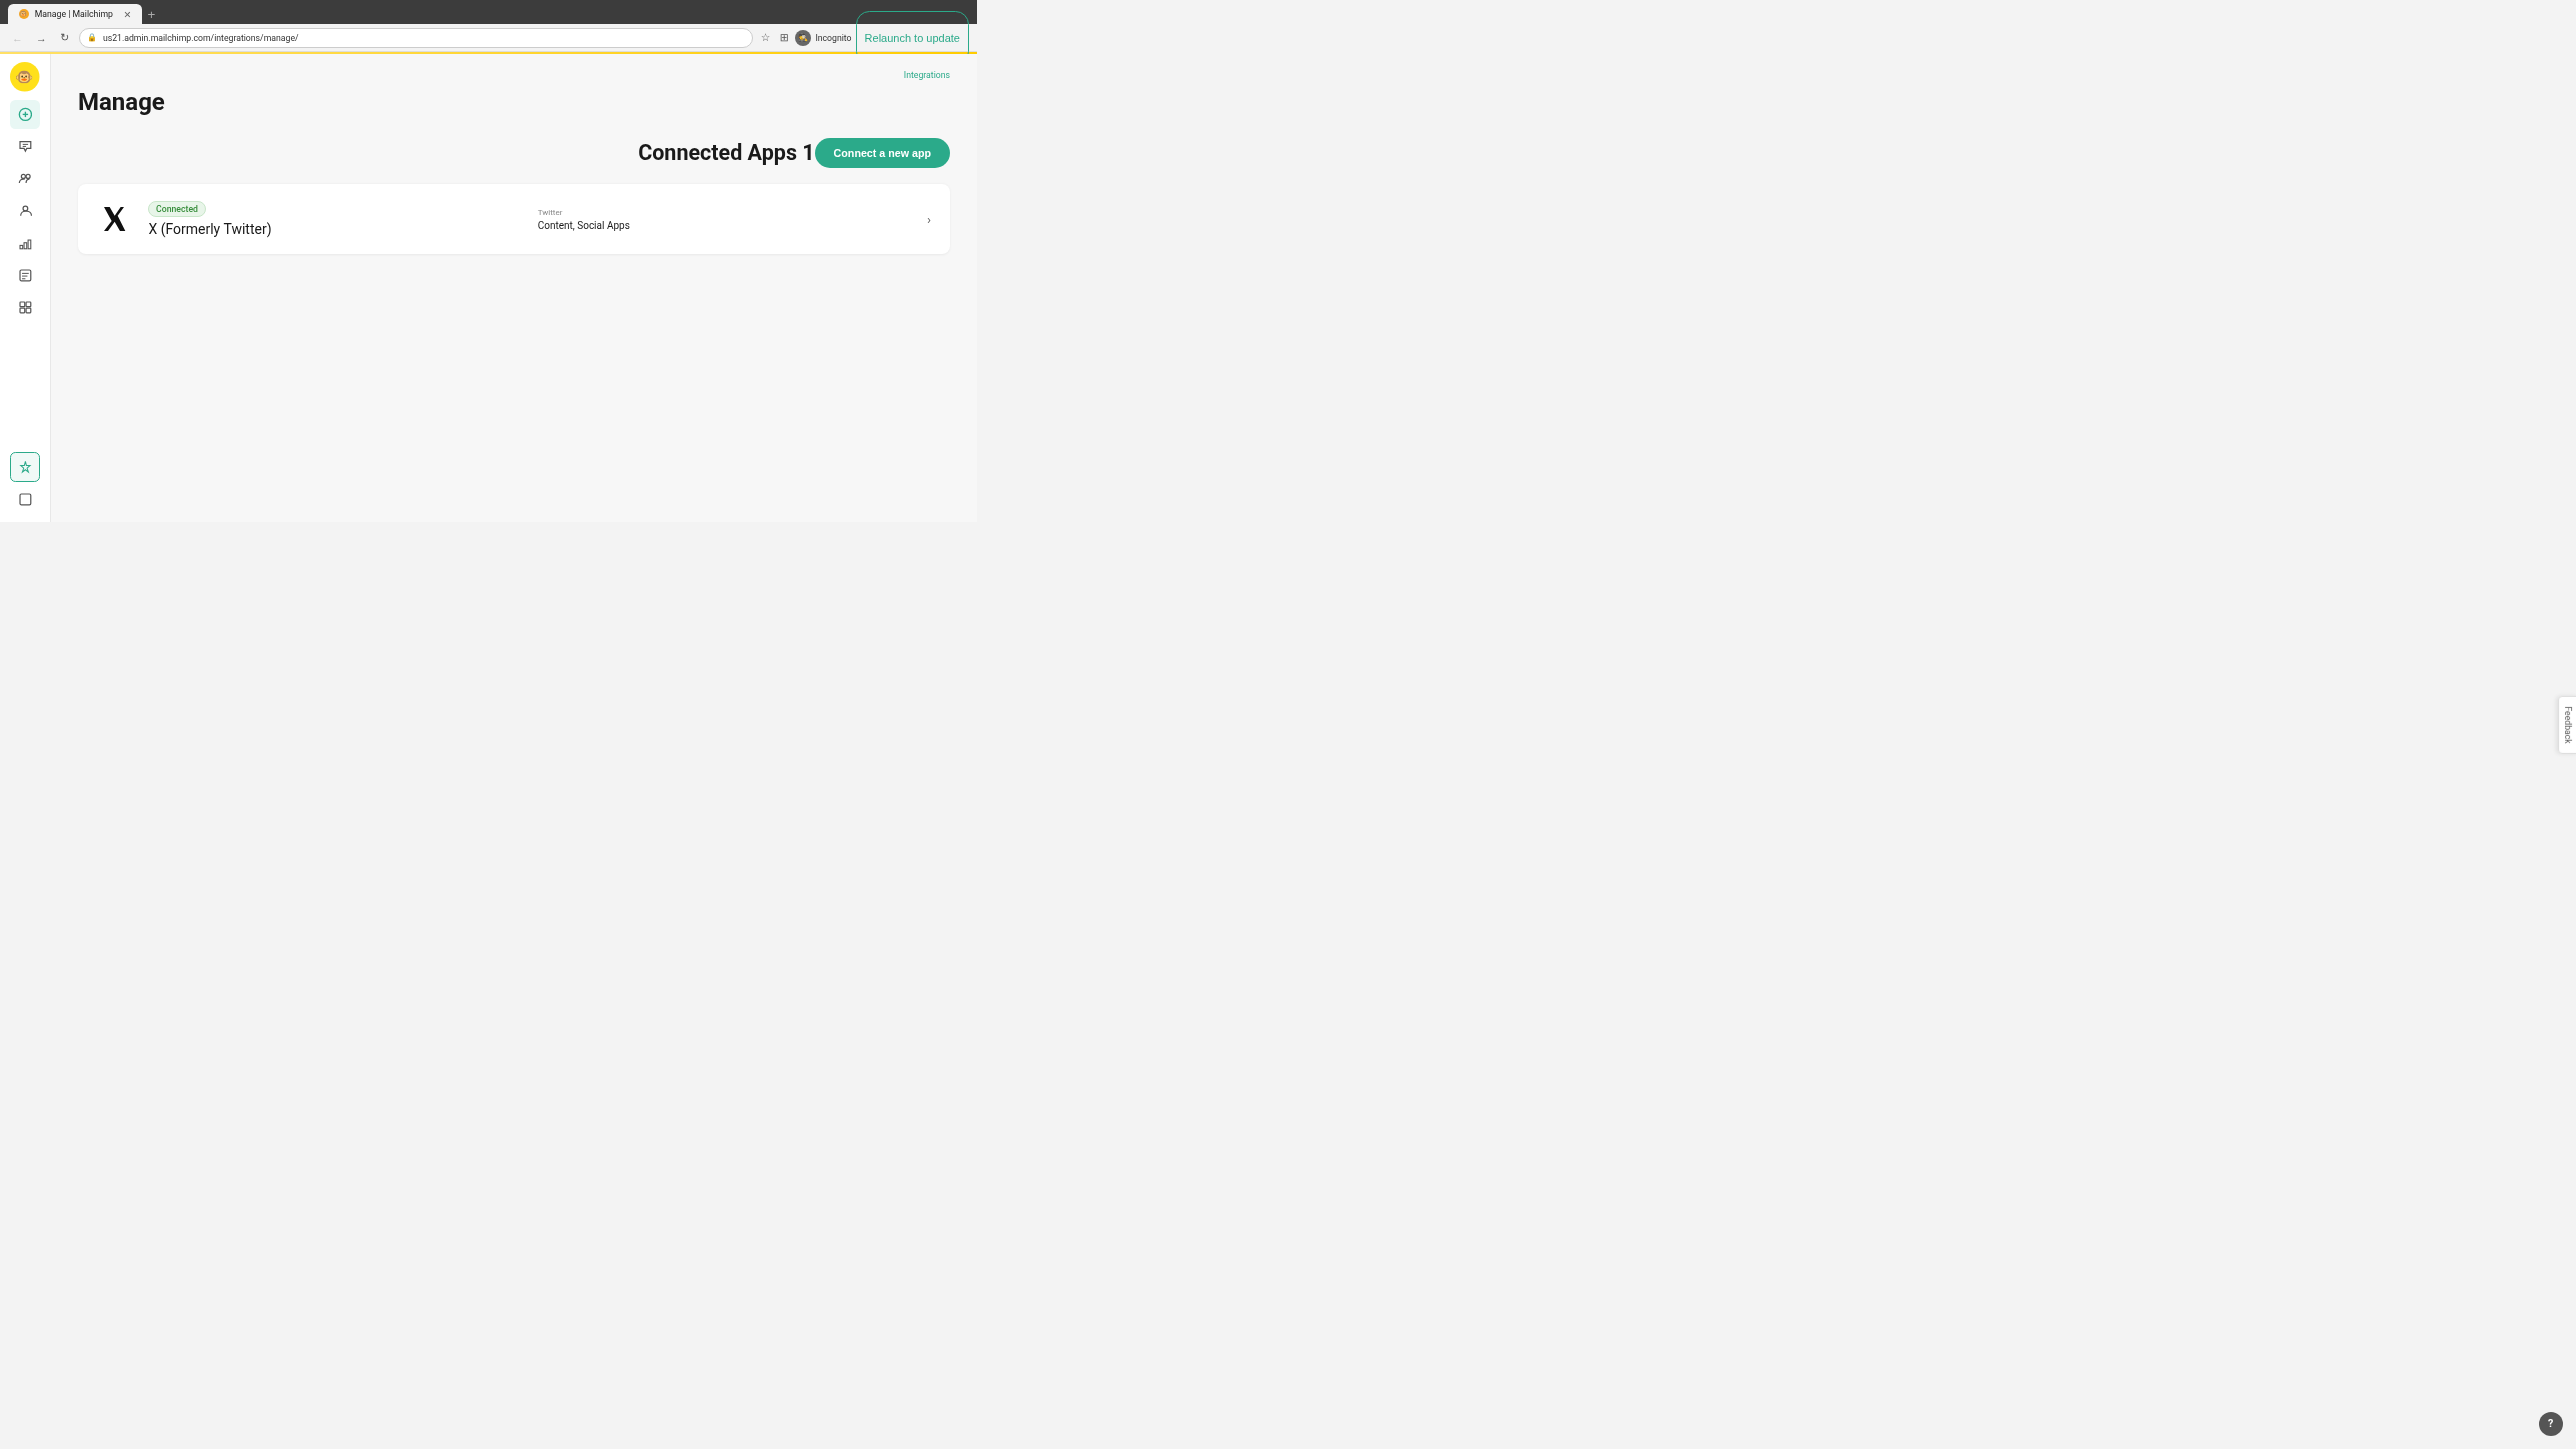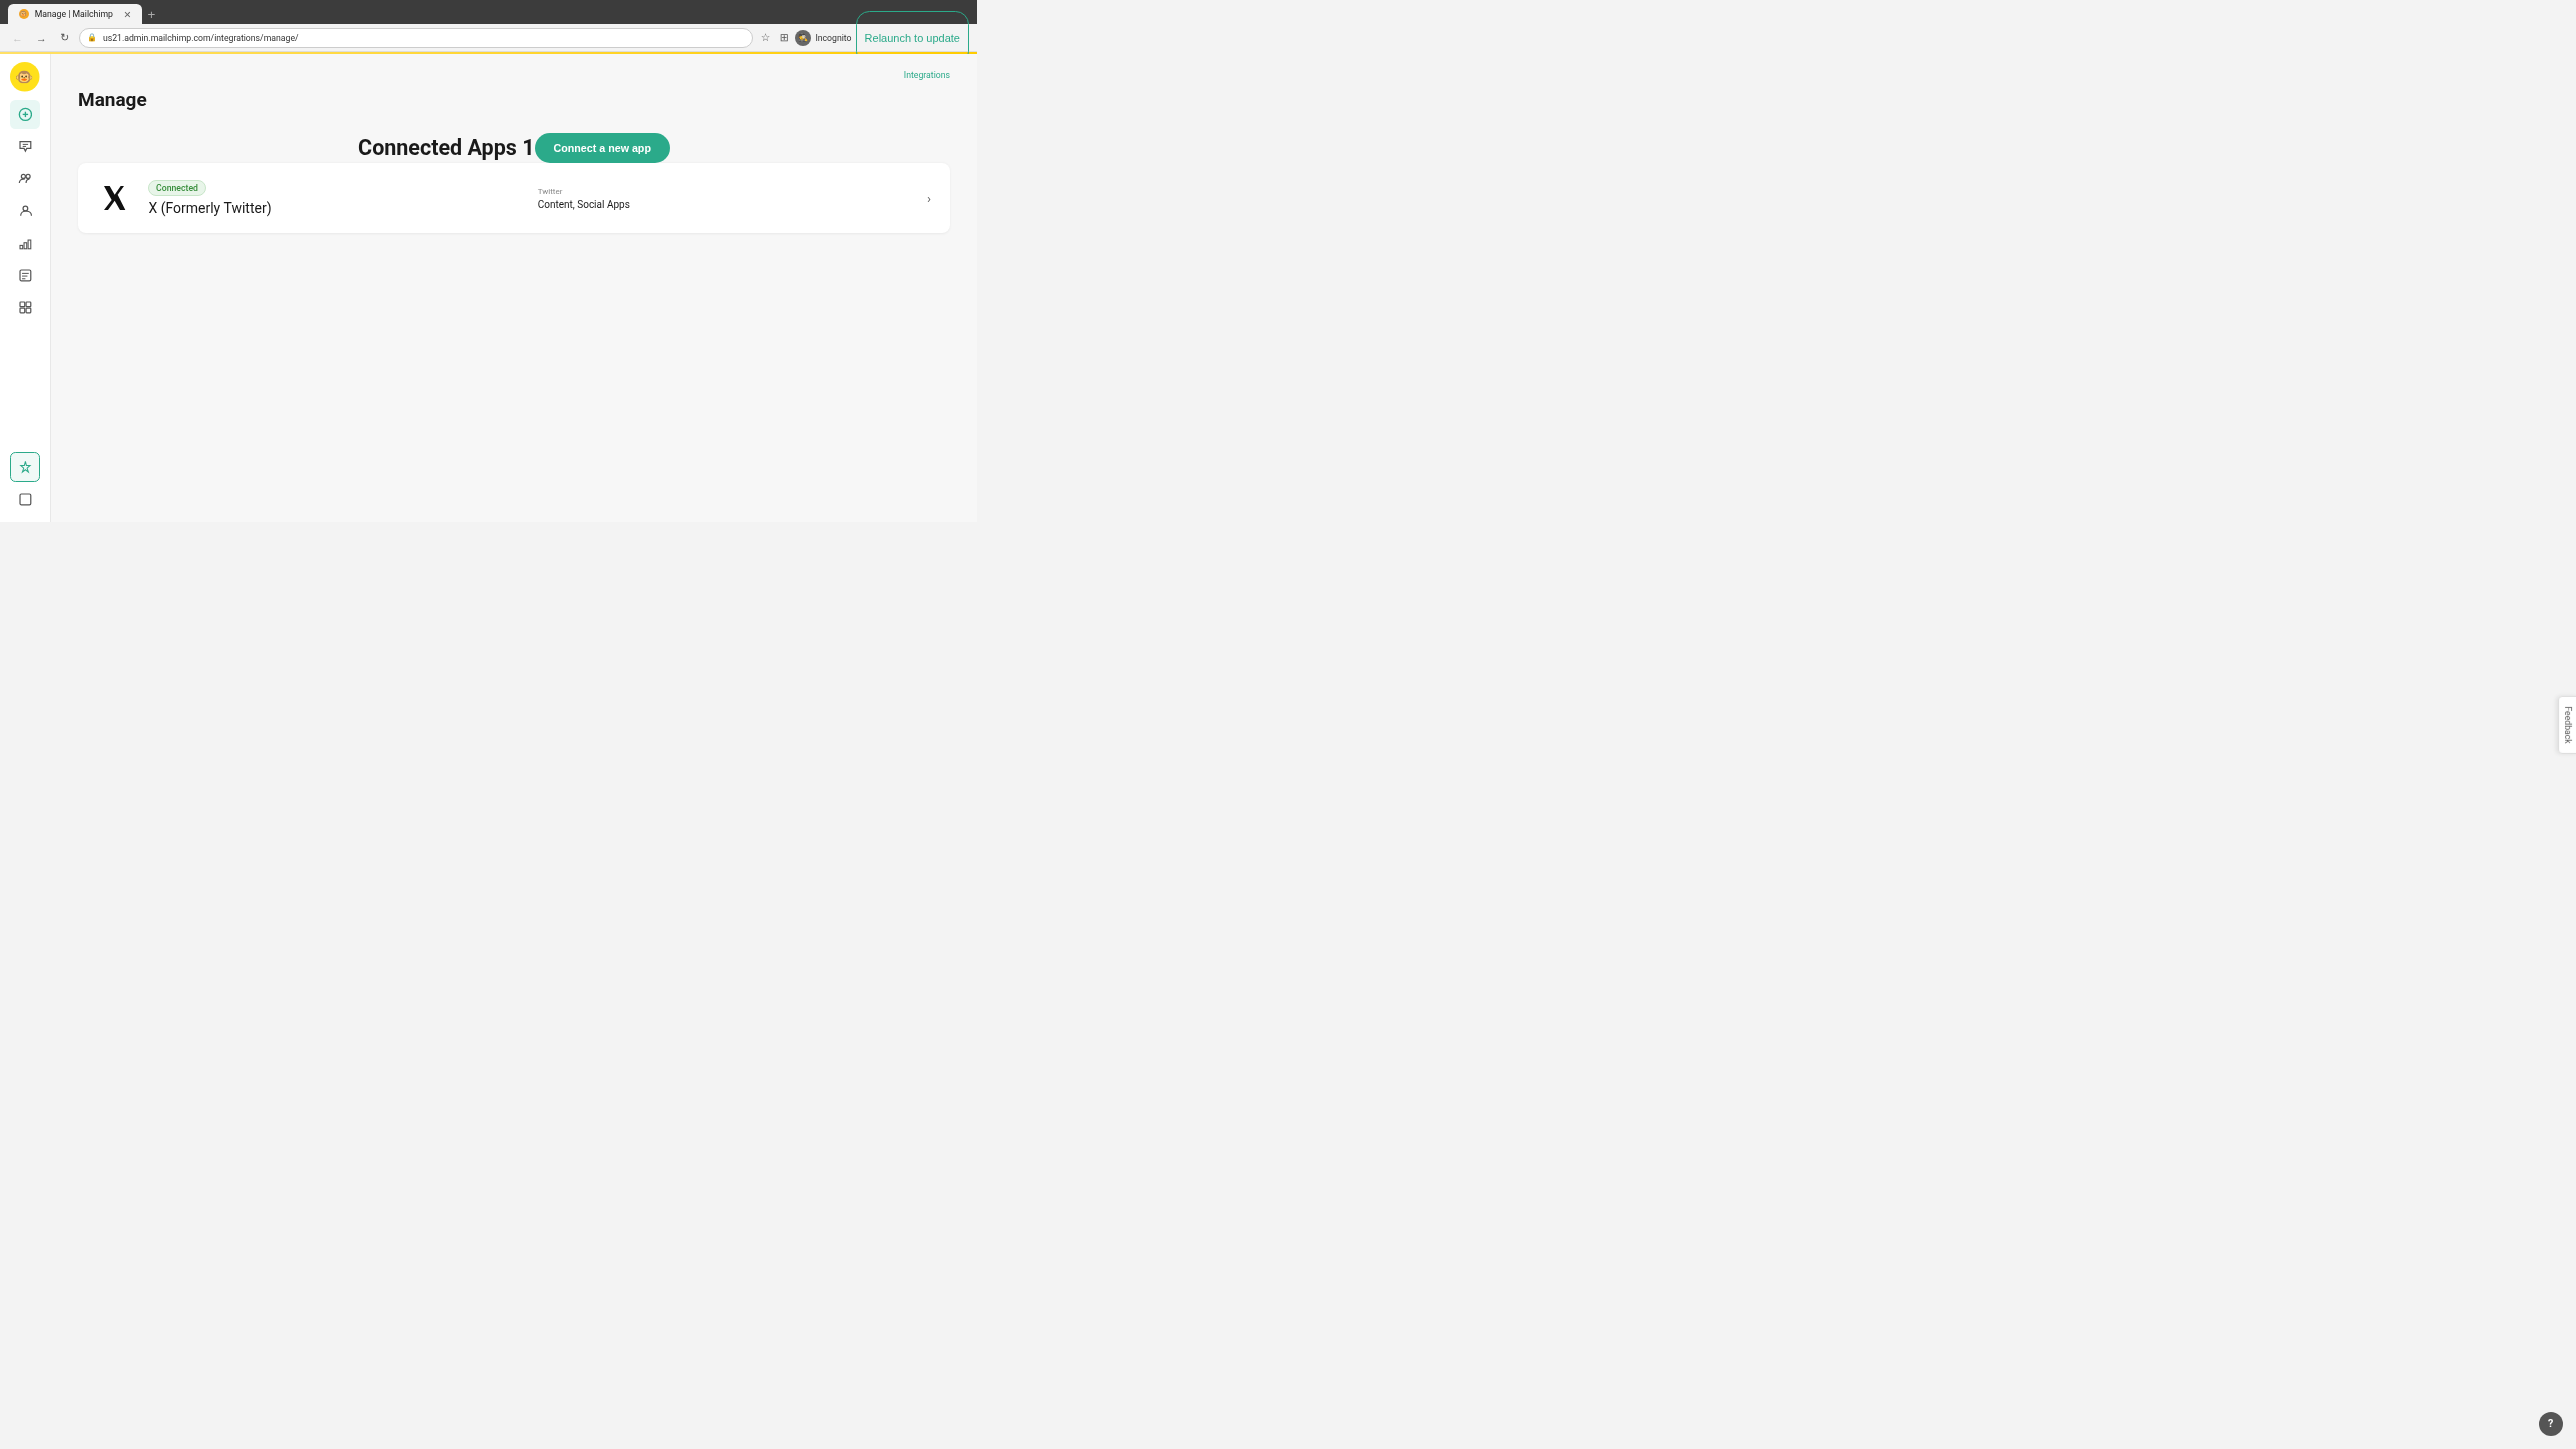--- a/index.html
+++ b/index.html
@@ -182,33 +182,33 @@
       background: #f7f7f7;
     }
     .breadcrumb {
       font-size: 8.7px;
       color: #2baa8a;
       margin-bottom: 2.7px;
       cursor: pointer;
       text-align: right;
     }
     .page-title {
-      font-size: 19px;
+      font-size: 24px;
       font-weight: 700;
       color: #1a1a1a;
       margin-bottom: 21.5px;
       margin-top: 8px;
     }
 
     
     .section-header {
       display: flex;
       align-items: center;
-      justify-content: center;
-      margin-bottom: 0;
+      justify-content: flex-end;
+      margin-bottom: 16px;
     }
     .section-title {
       font-size: 21.5px;
       font-weight: 700;
       color: #1a1a1a;
     }
     .connect-btn {
       background: #2baa8a;
       color: white;
       border: none;

